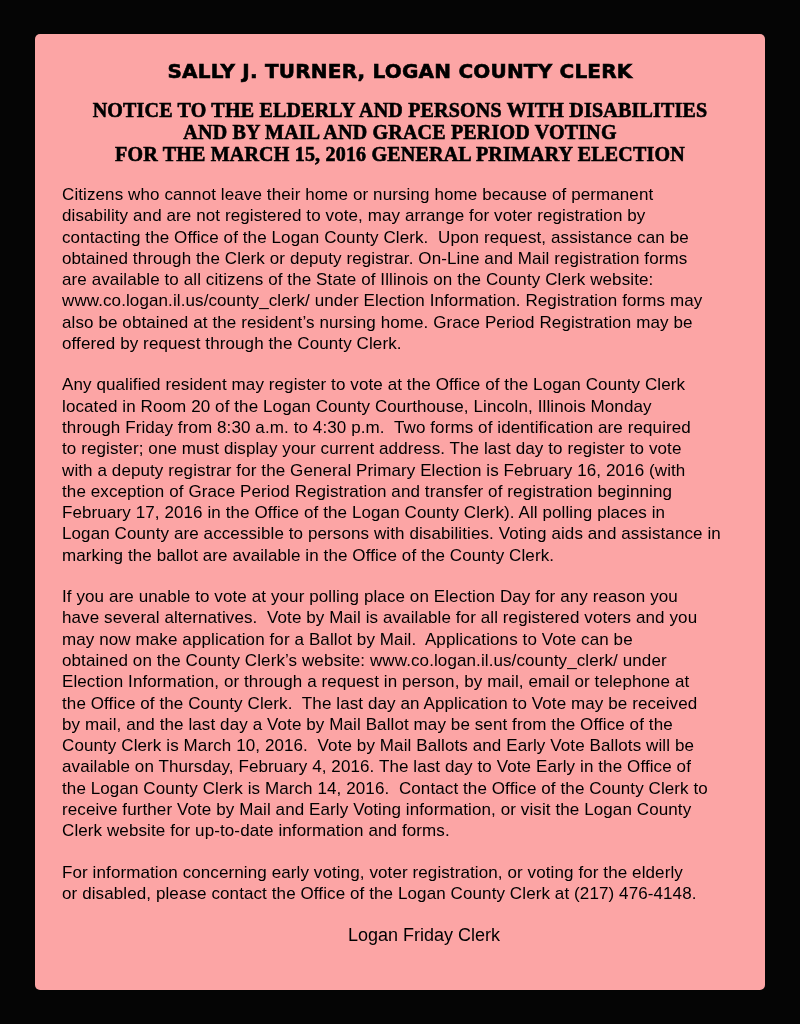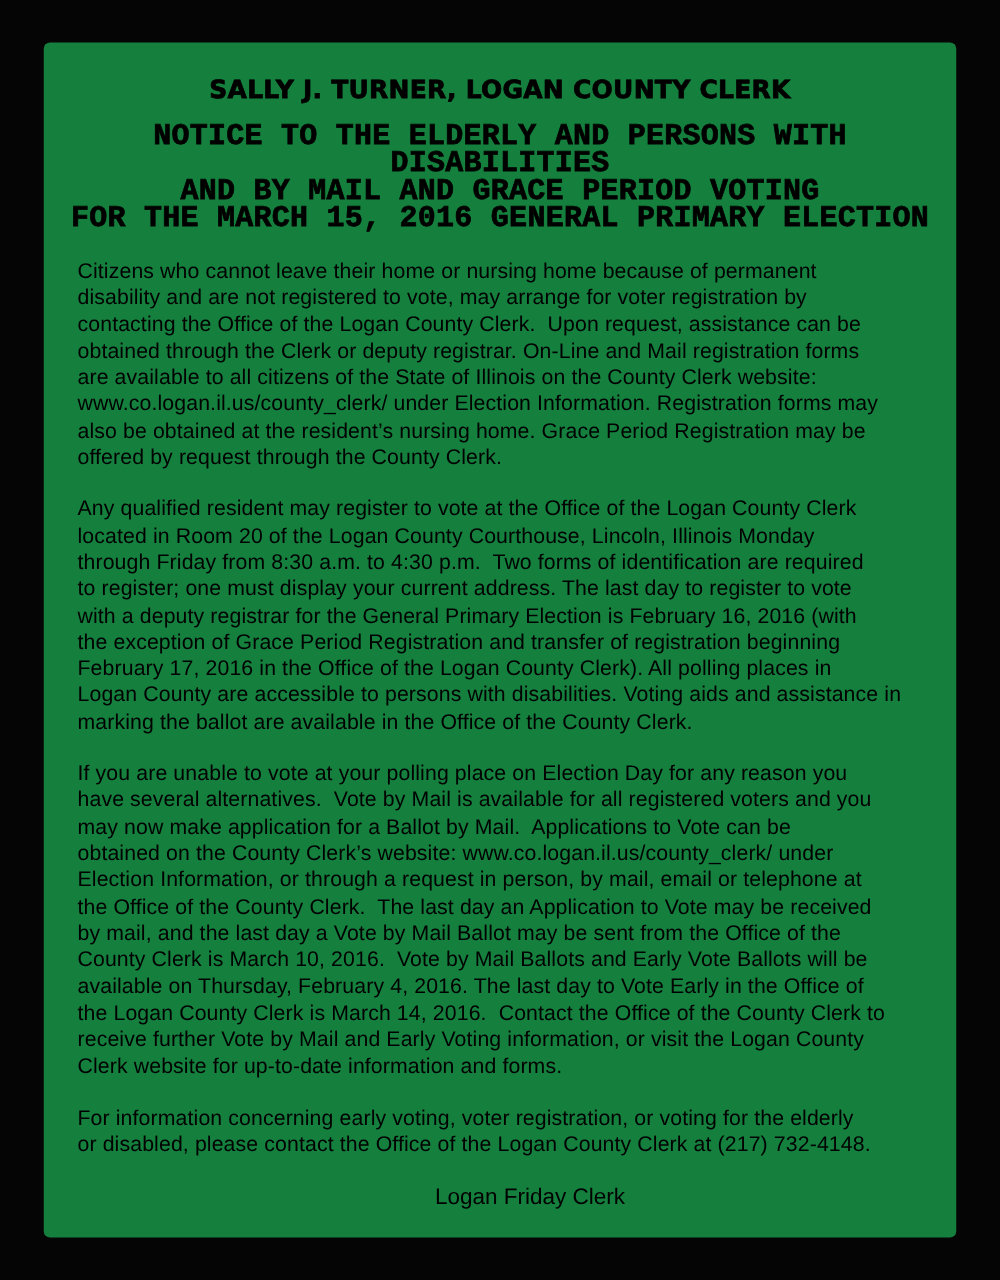--- a/index.html
+++ b/index.html
@@ -13,43 +13,43 @@
     font-family: "Liberation Sans", sans-serif;
     position: relative;
     overflow: hidden;
   }
   .page {
     position: absolute;
     left: 35px;
     top: 34px;
     width: 730px;
     height: 956px;
-    background: #15803d;
+    background: #fca5a5;
     border-radius: 5px;
     box-sizing: border-box;
     padding: 26px 11px 0 11px;
     color: #000000;
   }
   .doc-title {
     margin: 0 0 17px 0;
     text-align: center;
     font-family: "DejaVu Sans", sans-serif;
     font-weight: bold;
     font-size: 20px;
     line-height: 22px;
     letter-spacing: 0.2px;
     -webkit-text-stroke: 0.6px #000000;
     white-space: pre-line;
   }
   .doc-heading {
     margin: 0 0 19px 0;
     text-align: center;
-    font-family: Liberation Mono, monospace;
+    font-family: Liberation Serif, serif;
     font-weight: bold;
-    font-size: 24px;
+    font-size: 20px;
     line-height: 22px;
     letter-spacing: 0.2px;
     -webkit-text-stroke: 0.6px #000000;
     white-space: pre-line;
   }
   .para {
     margin: 0 0 20px 16px;
     font-size: 17px;
     line-height: 21.3px;
     white-space: pre-wrap;
@@ -100,18 +100,18 @@
 Election Information, or through a request in person, by mail, email or telephone at
 the Office of the County Clerk.  The last day an Application to Vote may be received
 by mail, and the last day a Vote by Mail Ballot may be sent from the Office of the
 County Clerk is March 10, 2016.  Vote by Mail Ballots and Early Vote Ballots will be
 available on Thursday, February 4, 2016. The last day to Vote Early in the Office of
 the Logan County Clerk is March 14, 2016.  Contact the Office of the County Clerk to
 receive further Vote by Mail and Early Voting information, or visit the Logan County
 Clerk website for up-to-date information and forms.</p>
 
   <p class="para">For information concerning early voting, voter registration, or voting for the elderly
-or disabled, please contact the Office of the Logan County Clerk at (217) 732-4148.</p>
+or disabled, please contact the Office of the Logan County Clerk at (217) 476-4148.</p>
 
   <div class="signature">
     <div class="sig-line2">Logan Friday Clerk</div>
   </div>
 </div>
 
 </body></html>

